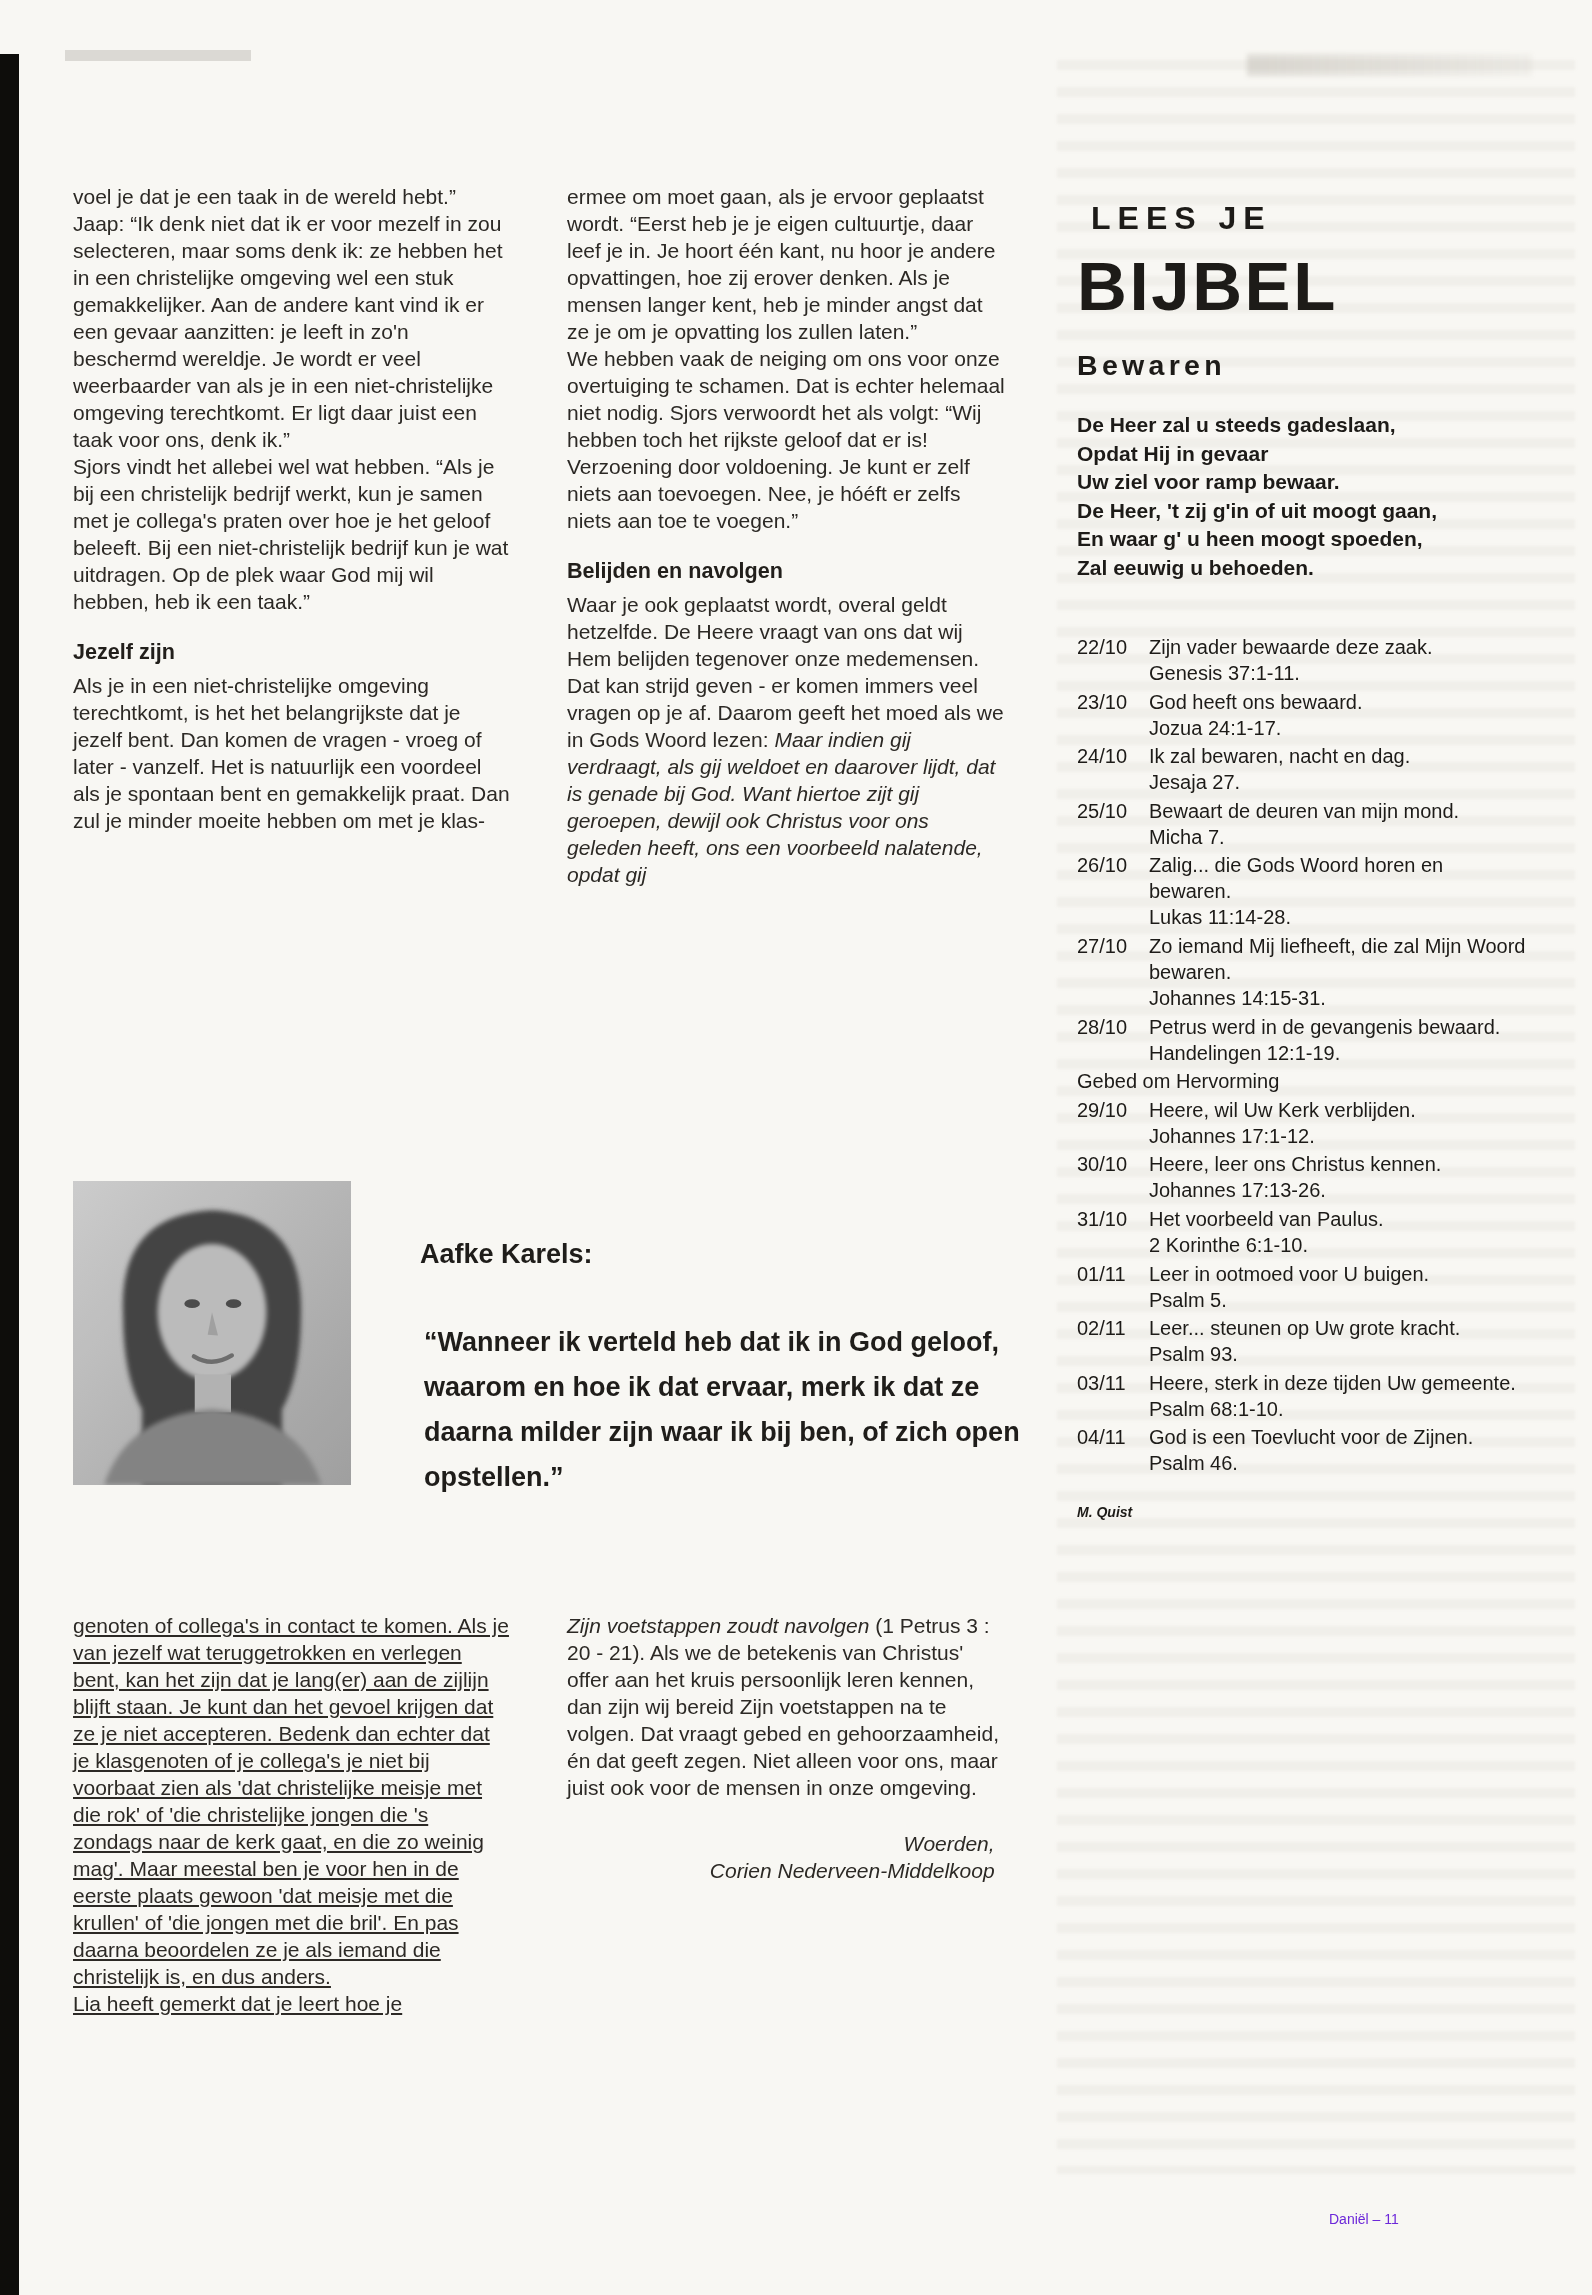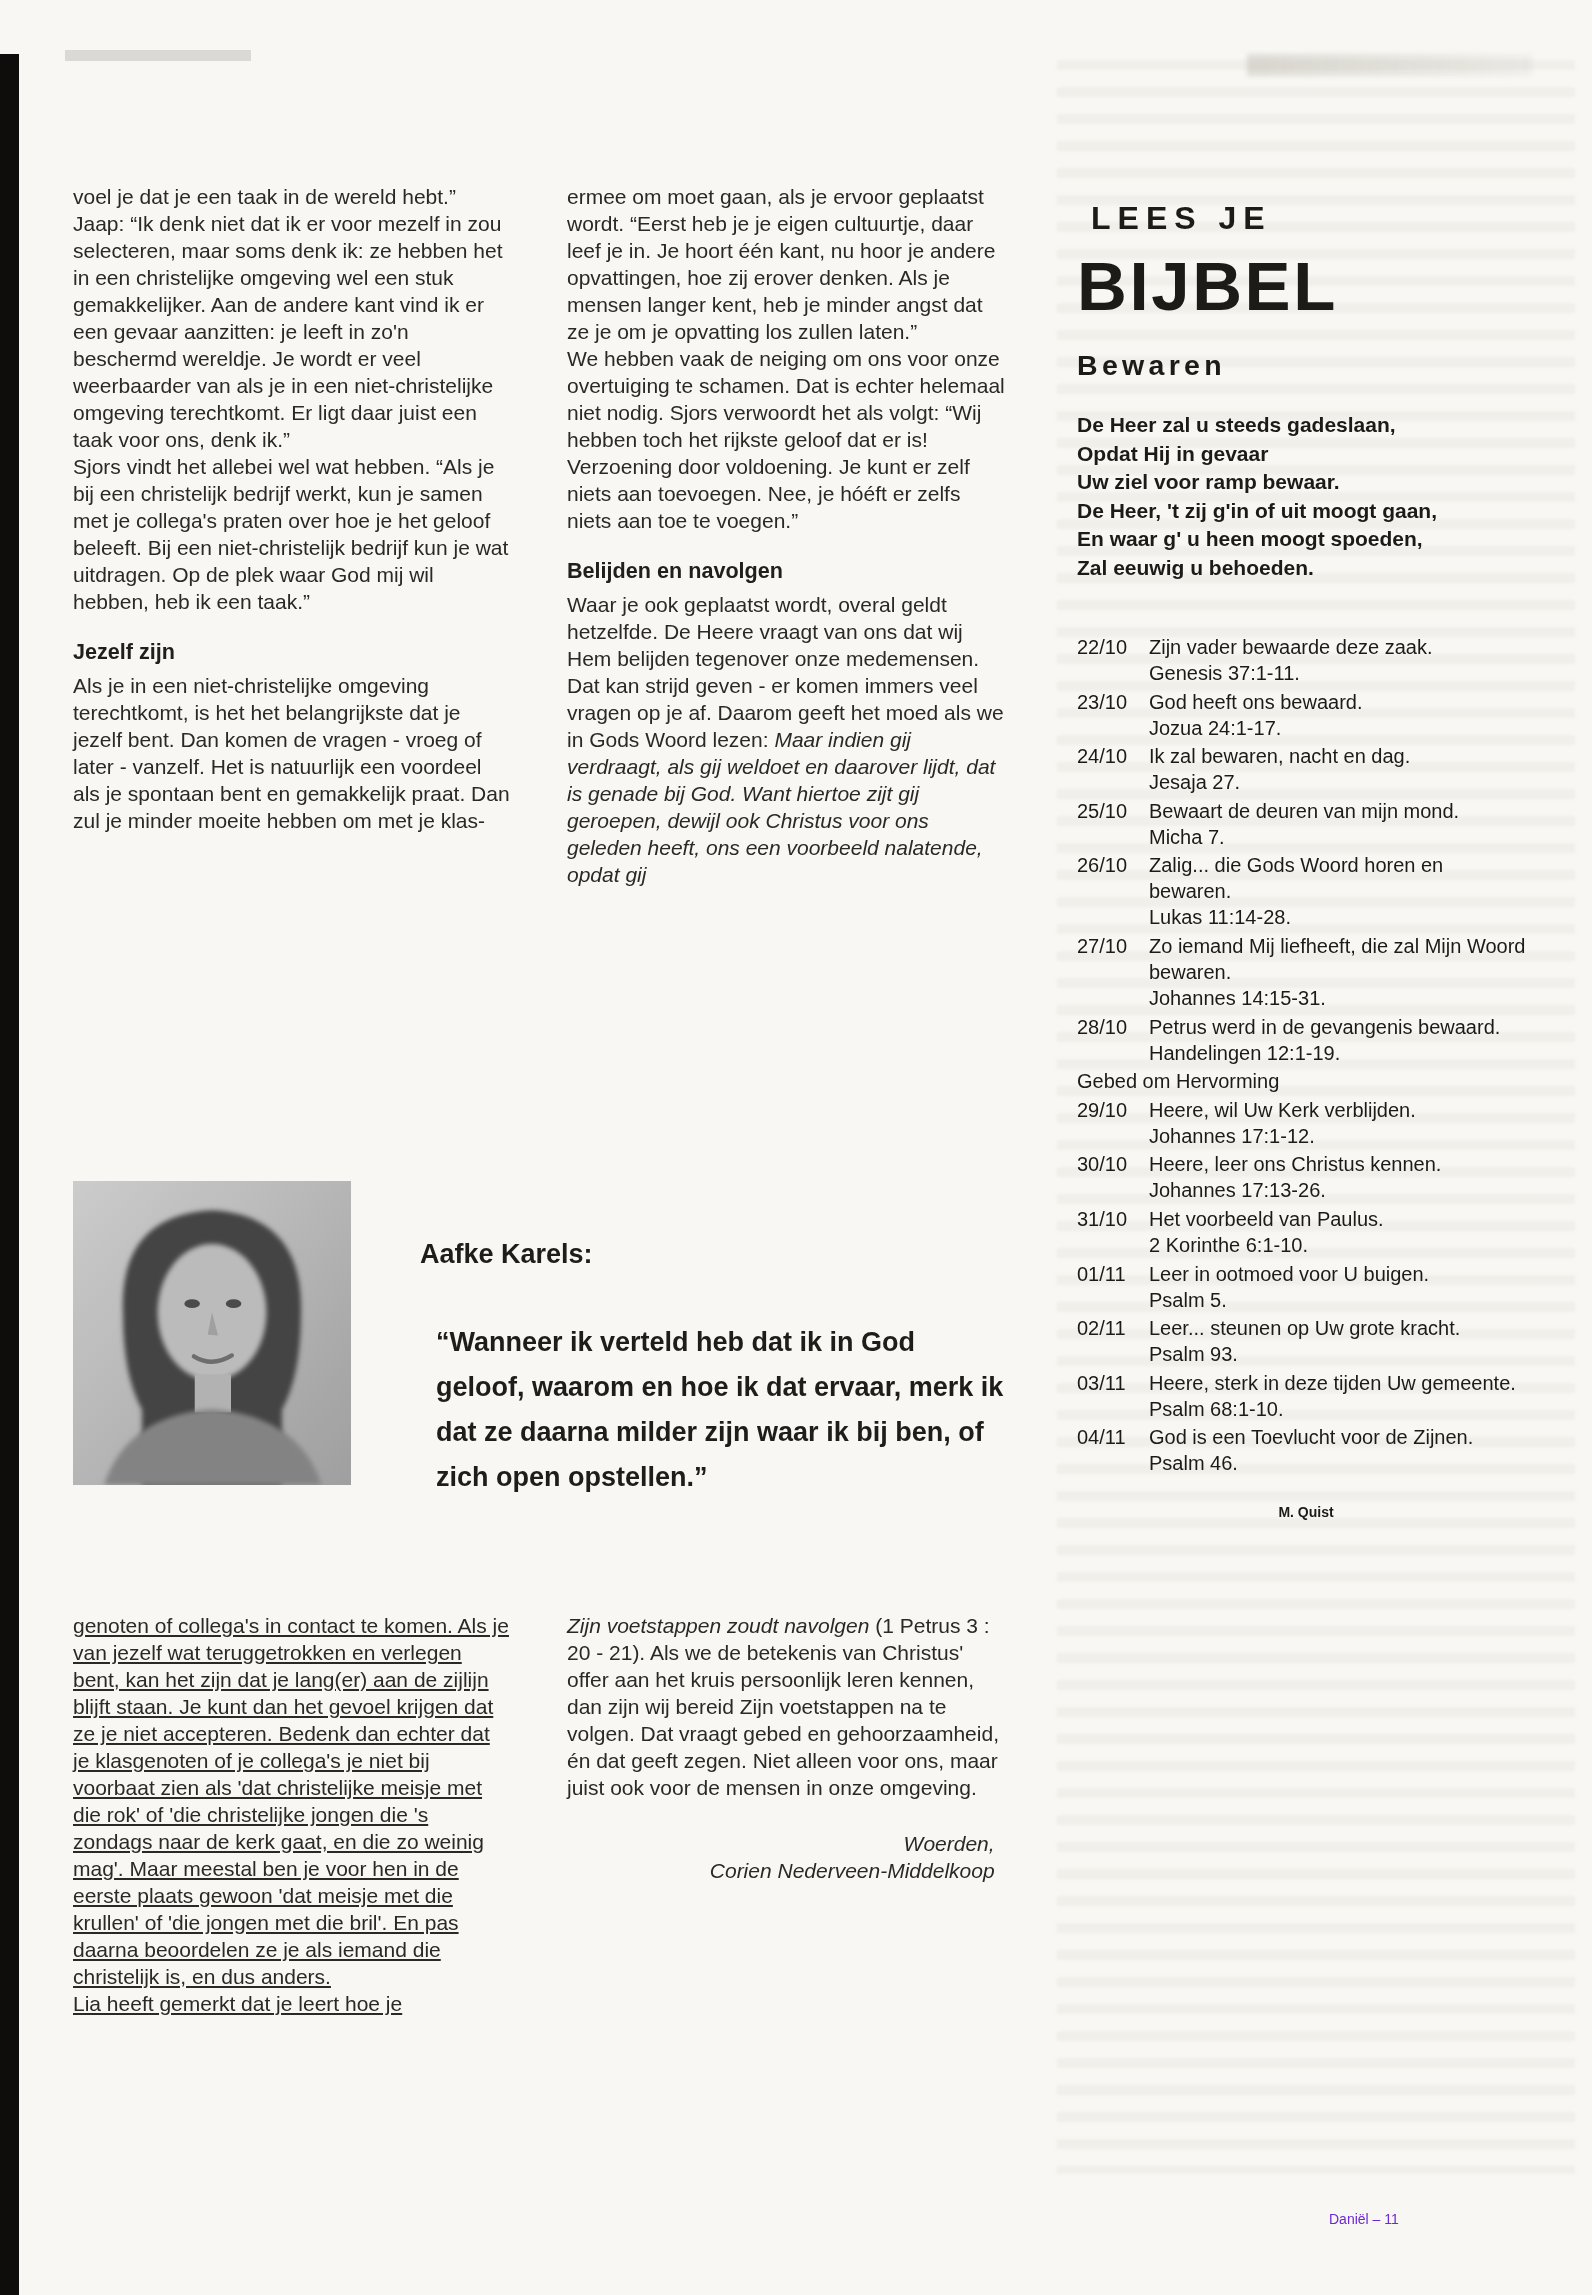--- a/index.html
+++ b/index.html
@@ -29,32 +29,32 @@
   #col2b{left:567px;top:1612px;width:438px;}
   .italic{font-style:italic;}
   .signature{margin-top:29px;text-align:right;font-style:italic;padding-right:10.4px;}
   .photo{
     position:absolute;left:73px;top:1181px;width:278px;height:304px;
     filter:grayscale(1) contrast(0.96);overflow:hidden;background:#b7b4ae;
   }
   .photo svg{display:block;width:100%;height:100%;}
   .feature{position:absolute;left:420px;top:1225px;width:604px;color:#1f1d1a;}
   .feature-name{font-size:27px;font-weight:700;margin:14px 0 50px 0;}
-  .feature-quote{font-size:27px;font-weight:700;line-height:45px;margin:16px;}
+  .feature-quote{font-size:27px;font-weight:700;line-height:45px;margin:4px;}
   .sidebar{position:absolute;left:1077px;top:186px;width:494px;color:#1d1b18;}
   .sb-kicker{font-size:32px;font-weight:700;letter-spacing:7px;margin:14px;}
   .sb-title{font-size:69px;font-weight:700;letter-spacing:2.6px;margin:8.6px 0 0 0;line-height:72px;}
   .sb-sub{font-size:28.5px;font-weight:700;letter-spacing:4.3px;margin:26px 0 29px 0;}
   .sb-poem{font-size:21px;font-weight:700;line-height:28.5px;width:423px;}
   .schedule{margin-top:52px;font-size:20px;font-weight:400;line-height:26px;width:449px;}
   .sched-row{display:flex;margin-bottom:2.6px;}
   .sched-date{width:72px;flex:none;}
   .sched-body{flex:1;}
   .sched-heading{margin:2.6px 0;}
-  .sb-sign{margin-top:28px;text-align:center;font-weight:700;padding-right:36px;}
+  .sb-sign{margin-top:28px;text-align:left;font-style:italic;font-weight:700;padding-right:36px;}
   .footer{position:absolute;left:1329px;top:2211px;font-size:14px;font-weight:400;color:#6d28d9;}
 </style>
 </head>
 <body>
 
 <div class="page">
 
   <div class="spine-bar"></div>
   <div class="scan-strip"></div>
   <div class="bleed"></div>

